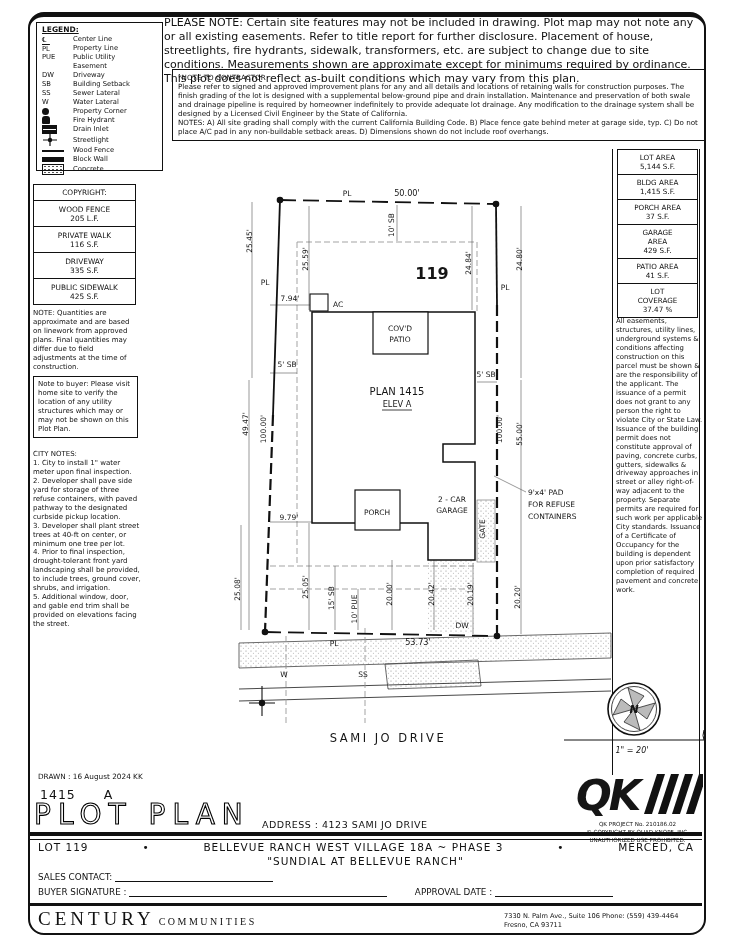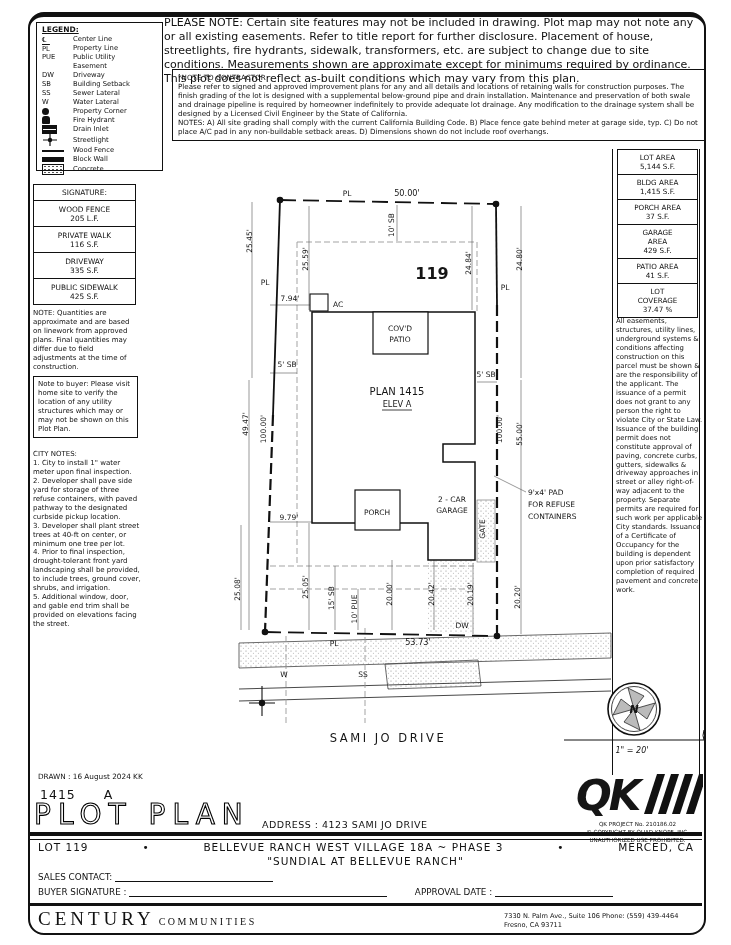--- a/index.html
+++ b/index.html
@@ -154,21 +154,21 @@
   </div>
 
   <div class="abs note-top">PLEASE NOTE:  Certain site features may not be included in drawing. Plot map may not note any or all existing easements. Refer to title report for further disclosure. Placement of house, streetlights, fire hydrants, sidewalk, transformers, etc. are subject to change due to site conditions. Measurements shown are approximate except for minimums required by ordinance. This plot does not reflect as-built conditions which may vary from this plan.</div>
   <div class="abs contractor">
     <div>*NOTE TO CONTRACTOR</div>
     <div>Please refer to signed and approved improvement plans for any and all details and locations of retaining walls for construction purposes. The finish grading of the lot is designed with a supplemental below-ground pipe and drain installation. Maintenance and preservation of both swale and drainage pipeline is required by homeowner indefinitely to provide adequate lot drainage. Any modification to the drainage system shall be designed by a Licensed Civil Engineer by the State of California.</div>
     <div>NOTES:  A) All site grading shall comply with the current California Building Code.  B) Place fence gate behind meter at garage side, typ. C) Do not place A/C pad in any non-buildable setback areas.  D) Dimensions shown do not include roof overhangs.</div>
   </div>
 
   <div class="abs qty">
-    <div class="qty-box qty-head">SIGNATURE:</div>
+    <div class="qty-box qty-head">COPYRIGHT:</div>
     <div class="qty-box qty-item">
         <div>WOOD FENCE</div>
         <div>205 L.F.</div>
       </div>
     <div class="qty-box qty-item">
         <div>PRIVATE WALK</div>
         <div>116 S.F.</div>
       </div>
     <div class="qty-box qty-item">
         <div>DRIVEWAY</div>

